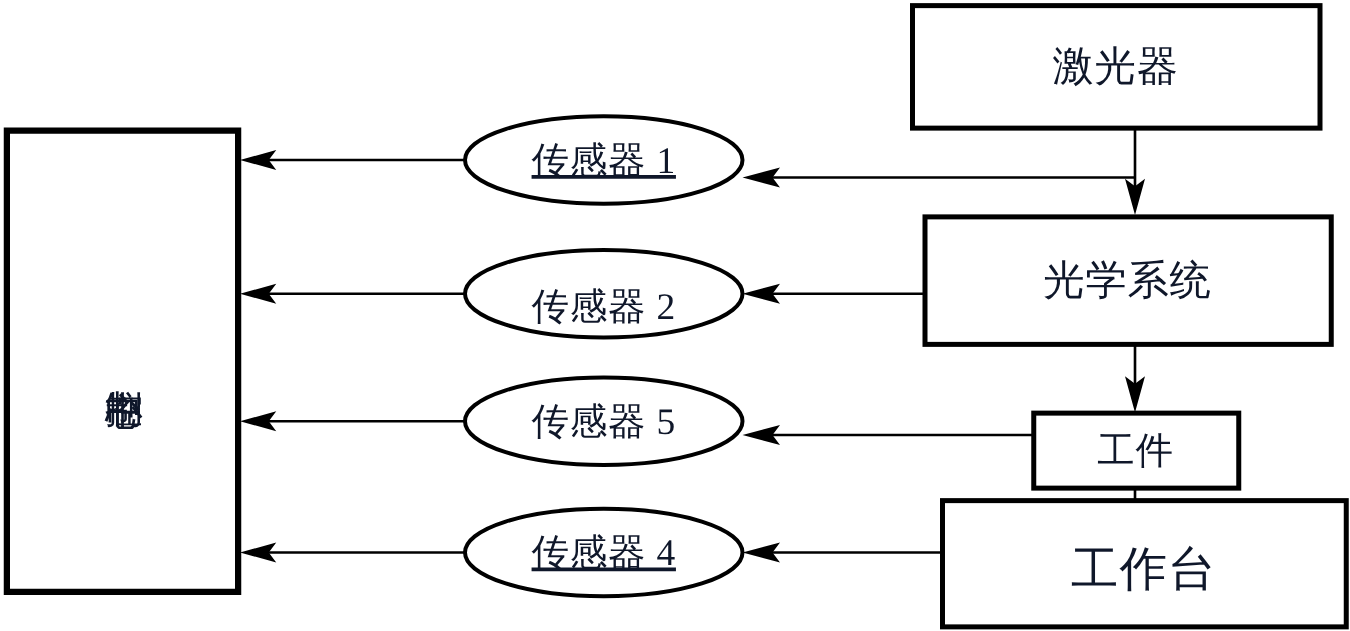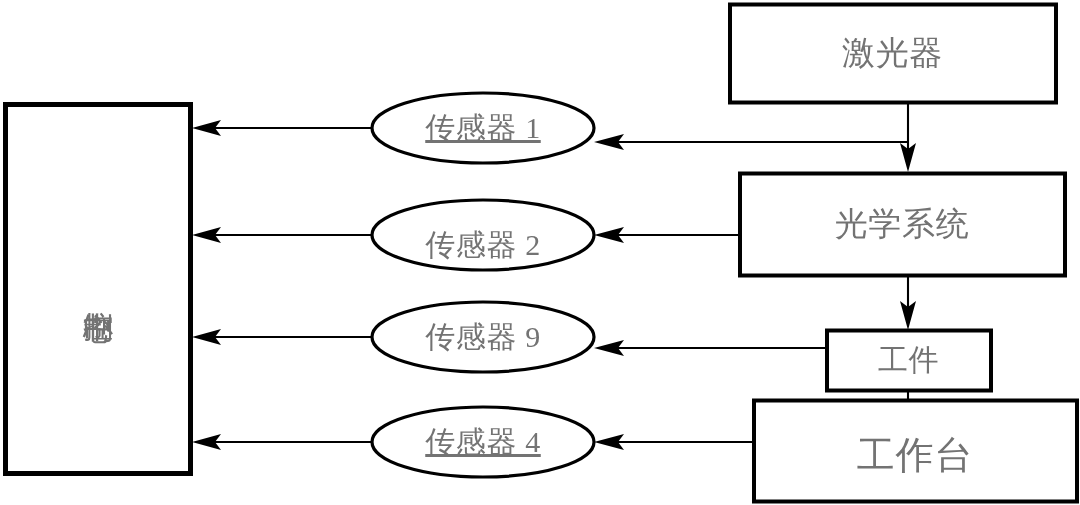--- a/index.html
+++ b/index.html
@@ -22,21 +22,21 @@
     left: 0;
     top: 0;
     width: 1080px;
     height: 505px;
   }
   .node-label {
     position: absolute;
     display: flex;
     align-items: center;
     justify-content: center;
-    color: #737373;
+    color: #0f172a;
     white-space: pre;
     pointer-events: none;
     font-family: "Liberation Serif", "DejaVu Serif", serif;
     letter-spacing: 0.02em;
   }
   .label-vertical {
     writing-mode: vertical-rl;
     text-orientation: upright;
     line-height: 1.02;
     letter-spacing: 0.01em;
@@ -112,21 +112,21 @@
     </g>
 
   </svg>
 
   <div class="node-label label-vertical" style="left:4px; top:103px; width:188px; height:372px; font-size:30px;">控制中心</div>
 
   <div class="node-label" style="left:372px; top:93px; width:222px; height:70px; font-size:30px;text-decoration:underline;">传感器 1</div>
 
   <div class="node-label" style="left:372px; top:210px; width:222px; height:70px; font-size:30px;">传感器 2</div>
 
-  <div class="node-label" style="left:372px; top:302px; width:222px; height:70px; font-size:30px;">传感器 9</div>
+  <div class="node-label" style="left:372px; top:302px; width:222px; height:70px; font-size:30px;">传感器 5</div>
 
   <div class="node-label" style="left:372px; top:407px; width:222px; height:70px; font-size:30px;text-decoration:underline;">传感器 4</div>
 
   <div class="node-label" style="left:728px; top:3px; width:329px; height:101px; font-size:33px;">激光器</div>
 
   <div class="node-label" style="left:825px; top:329px; width:167px; height:63px; font-size:30px;">工件</div>
 
   <div class="node-label" style="left:738px; top:172px; width:328px; height:105px; font-size:33px;">光学系统</div>
 
   <div class="node-label" style="left:752px; top:399px; width:326px; height:112px; font-size:38px;">工作台</div>

